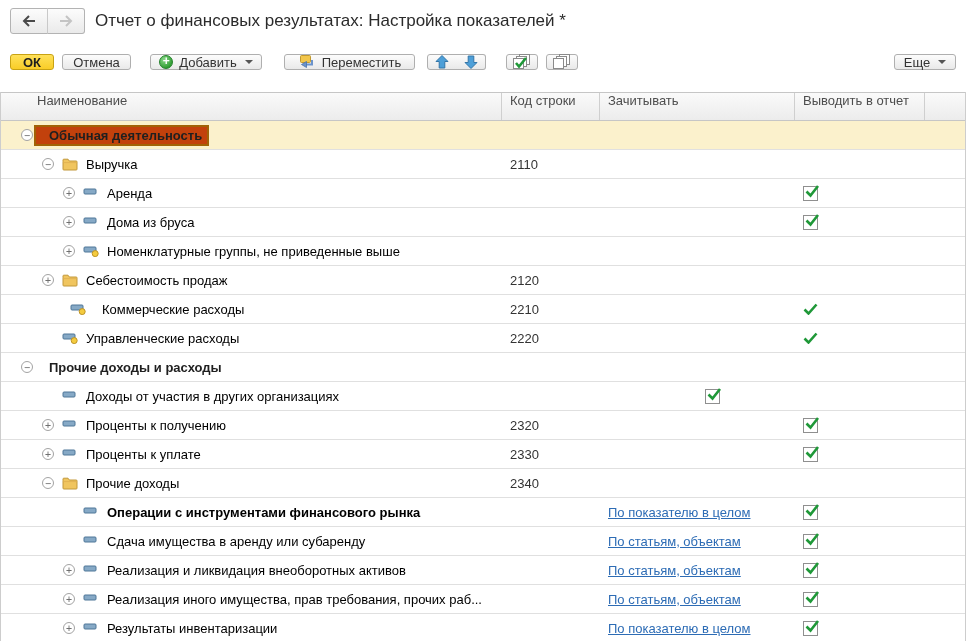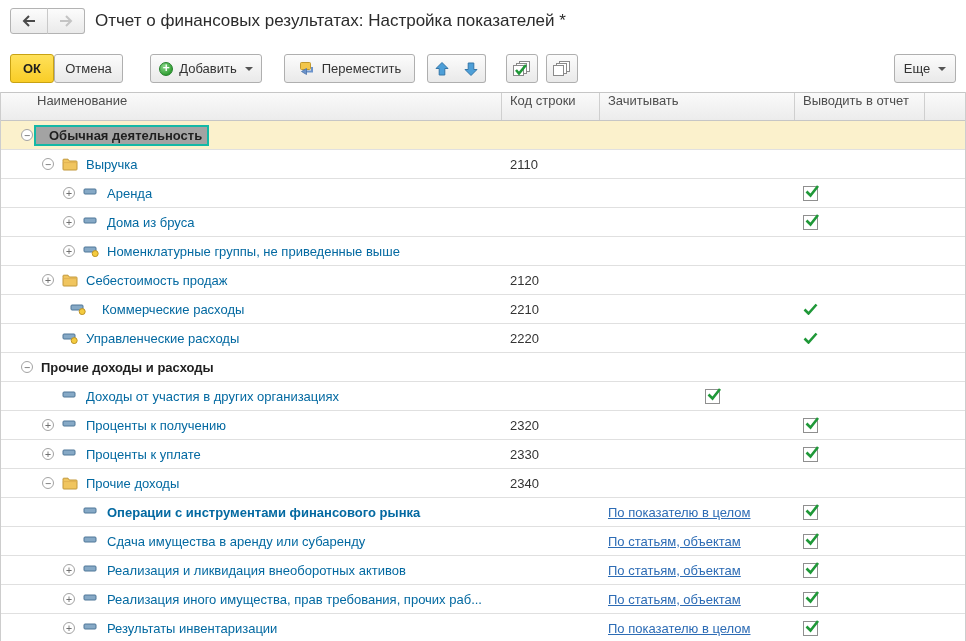--- a/index.html
+++ b/index.html
@@ -14,30 +14,30 @@
     background:linear-gradient(#FCFCFC,#EAEAEA);border:1px solid #B3B3B3;
     display:flex;align-items:center;justify-content:center;cursor:pointer;
   }
   #nav-back{left:10px;border-radius:3px 0 0 3px;}
   #nav-fwd{left:47px;border-radius:0 3px 3px 0;border-left:1px solid #C9C9C9;}
   .page-title{
     position:absolute;left:95px;top:11px;font-size:17px;color:#2B2B2B;white-space:nowrap;
   }
   
   .btn{
-    position:absolute;top:54px;height:29px;box-sizing:border-box;
+    position:absolute;top:54px;height:16px;box-sizing:border-box;
     display:inline-flex;align-items:center;justify-content:center;gap:6px;
     background:linear-gradient(#FCFCFC,#E9E9E9);border:1px solid #AFAFAF;border-radius:3px;
     font-size:13px;color:#333;cursor:pointer;padding:0 10px;white-space:nowrap;
   }
   .btn-ok{
     left:10px;width:44px;font-weight:bold;
     background:linear-gradient(#FFE15A,#F9CD27);border-color:#C8A213;color:#1E1E1E;
   }
-  .btn-cancel{left:54px;width:69px;}
+  .btn-cancel{left:62px;width:69px;}
   .btn-add{left:150px;width:112px;}
   .btn-move{left:284px;width:131px;}
   .btn-up{left:427px;width:30px;padding:0;border-radius:3px 0 0 3px;}
   .btn-down{left:456px;width:30px;padding:0;border-radius:0 3px 3px 0;border-left:none;}
   .btn-checkall{left:506px;width:32px;padding:0;}
   .btn-uncheckall{left:546px;width:32px;padding:0;}
   .btn-more{left:894px;width:62px;}
   .plus-circle{
     width:14px;height:14px;border-radius:50%;
     background:radial-gradient(circle at 35% 30%,#7ED07E 10%,#2F9C31 75%);
@@ -81,24 +81,24 @@
   .cell-tail{flex:1;}
   .tree{display:flex;align-items:center;}
   .expander{
     width:12px;height:12px;box-sizing:border-box;border:1px solid #A3A3A3;border-radius:50%;
     color:#6F6F6F;font-size:10px;line-height:9px;display:flex;align-items:center;justify-content:center;
     margin-right:8px;flex:0 0 auto;cursor:pointer;background:#fff;
     font-family:"DejaVu Sans Mono",monospace;
   }
   .exp-spacer{width:12px;margin-right:8px;flex:0 0 auto;}
   .node-icon{width:16px;margin-right:8px;flex:0 0 auto;display:flex;align-items:center;}
-  .lbl{color:#0369a1;}
+  .lbl{color:#000000;}
   .lbl.b{font-weight:bold;color:#1F1F1F;}
   .focus-box{
-    border:2px solid #14b8a6;background:#a3a3a3;padding:1px 5px;margin-left:-7px;
+    border:2px solid #a16207;background:#c2410c;padding:1px 5px;margin-left:-7px;
   }
   .lnk{color:#2D6CB5;text-decoration:underline;cursor:pointer;}
   .cb{
     width:15px;height:15px;box-sizing:border-box;border:1px solid #8F8F8F;background:#fff;
     position:relative;flex:0 0 auto;cursor:pointer;
   }
   .cb svg{position:absolute;top:-3px;left:0;}
 </style>
 </head>
 <body>
@@ -362,21 +362,21 @@
               <path d="M1.5 6.5 L5.5 10.5 L13.5 1.5" fill="none" stroke="#1F9838" stroke-width="2.6"></path>
             </svg>
           </span>
         </div>
         <div class="cell cell-tail"></div>
       </div>
       <div class="trow">
         <div class="cell cell-name">
           <div class="tree" style="margin-left: 20px;">
             <span class="expander">−</span>
-            <span class="lbl b" style="">Прочие доходы и расходы</span>
+            <span class="lbl b" style="margin-left: 8px;">Прочие доходы и расходы</span>
           </div>
         </div>
         <div class="cell cell-code"></div>
         <div class="cell cell-read"></div>
         <div class="cell cell-out"></div>
         <div class="cell cell-tail"></div>
       </div>
       <div class="trow">
         <div class="cell cell-name">
           <div class="tree" style="margin-left: 41px;">

